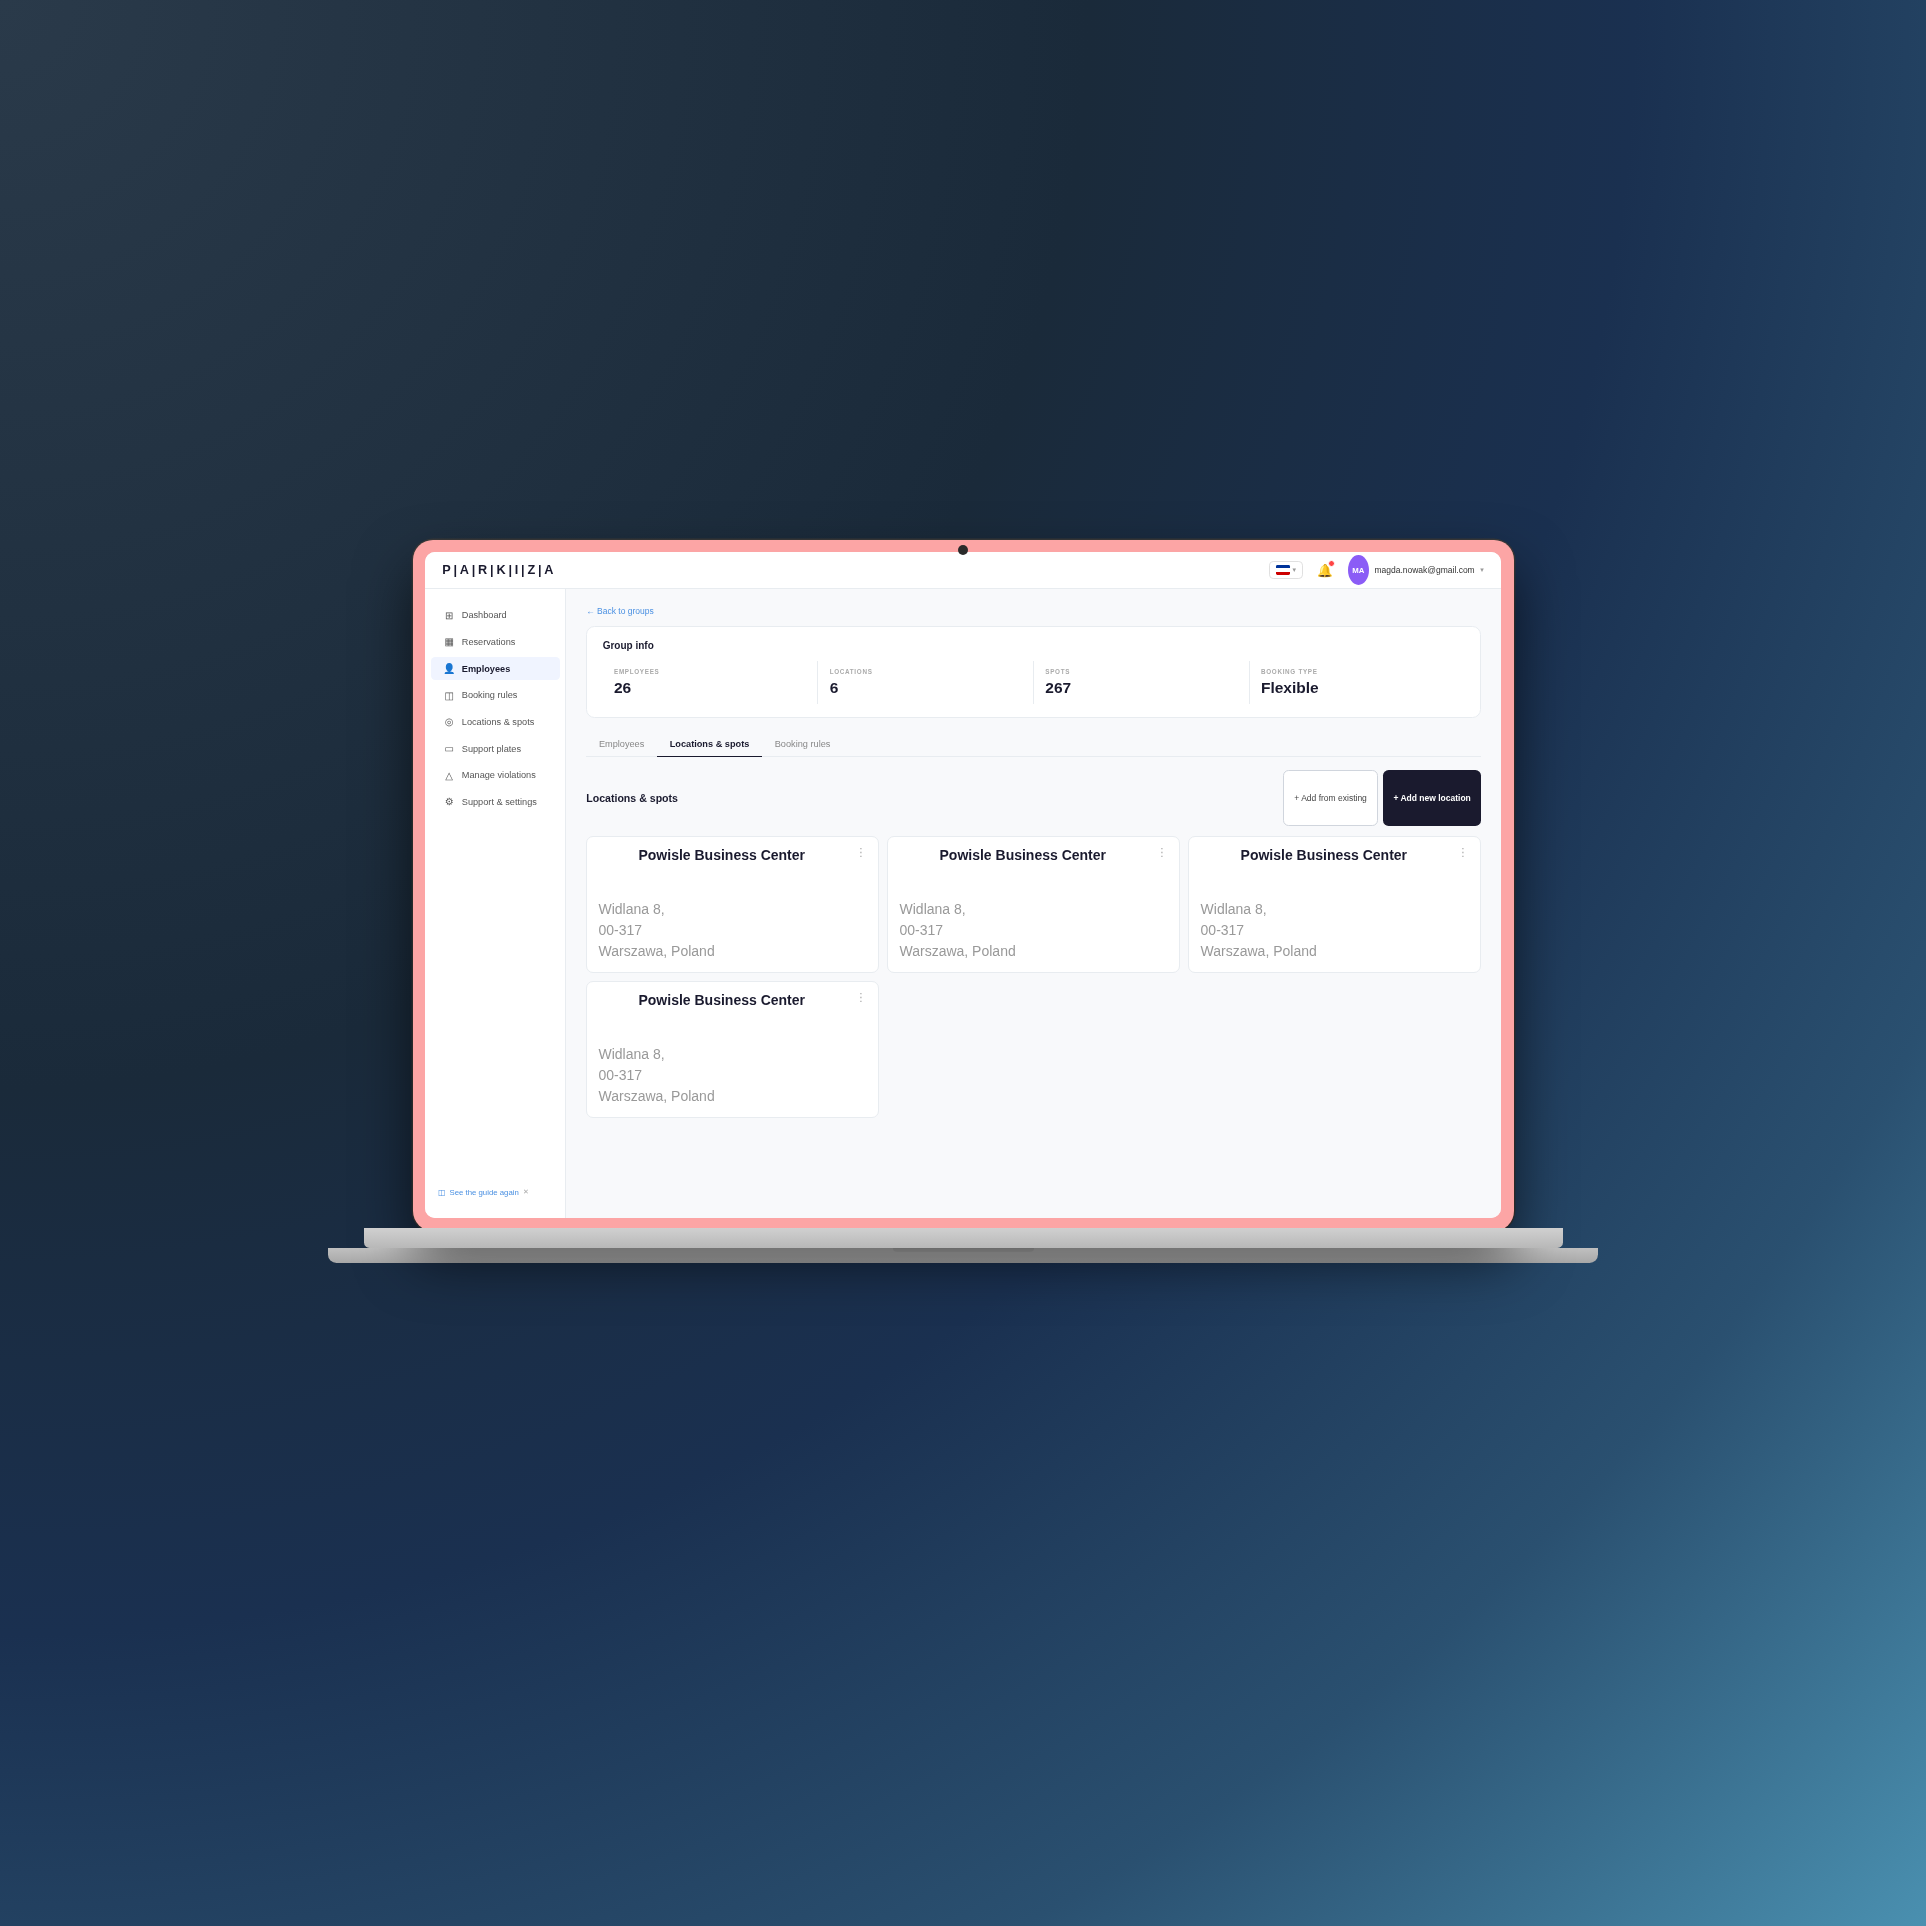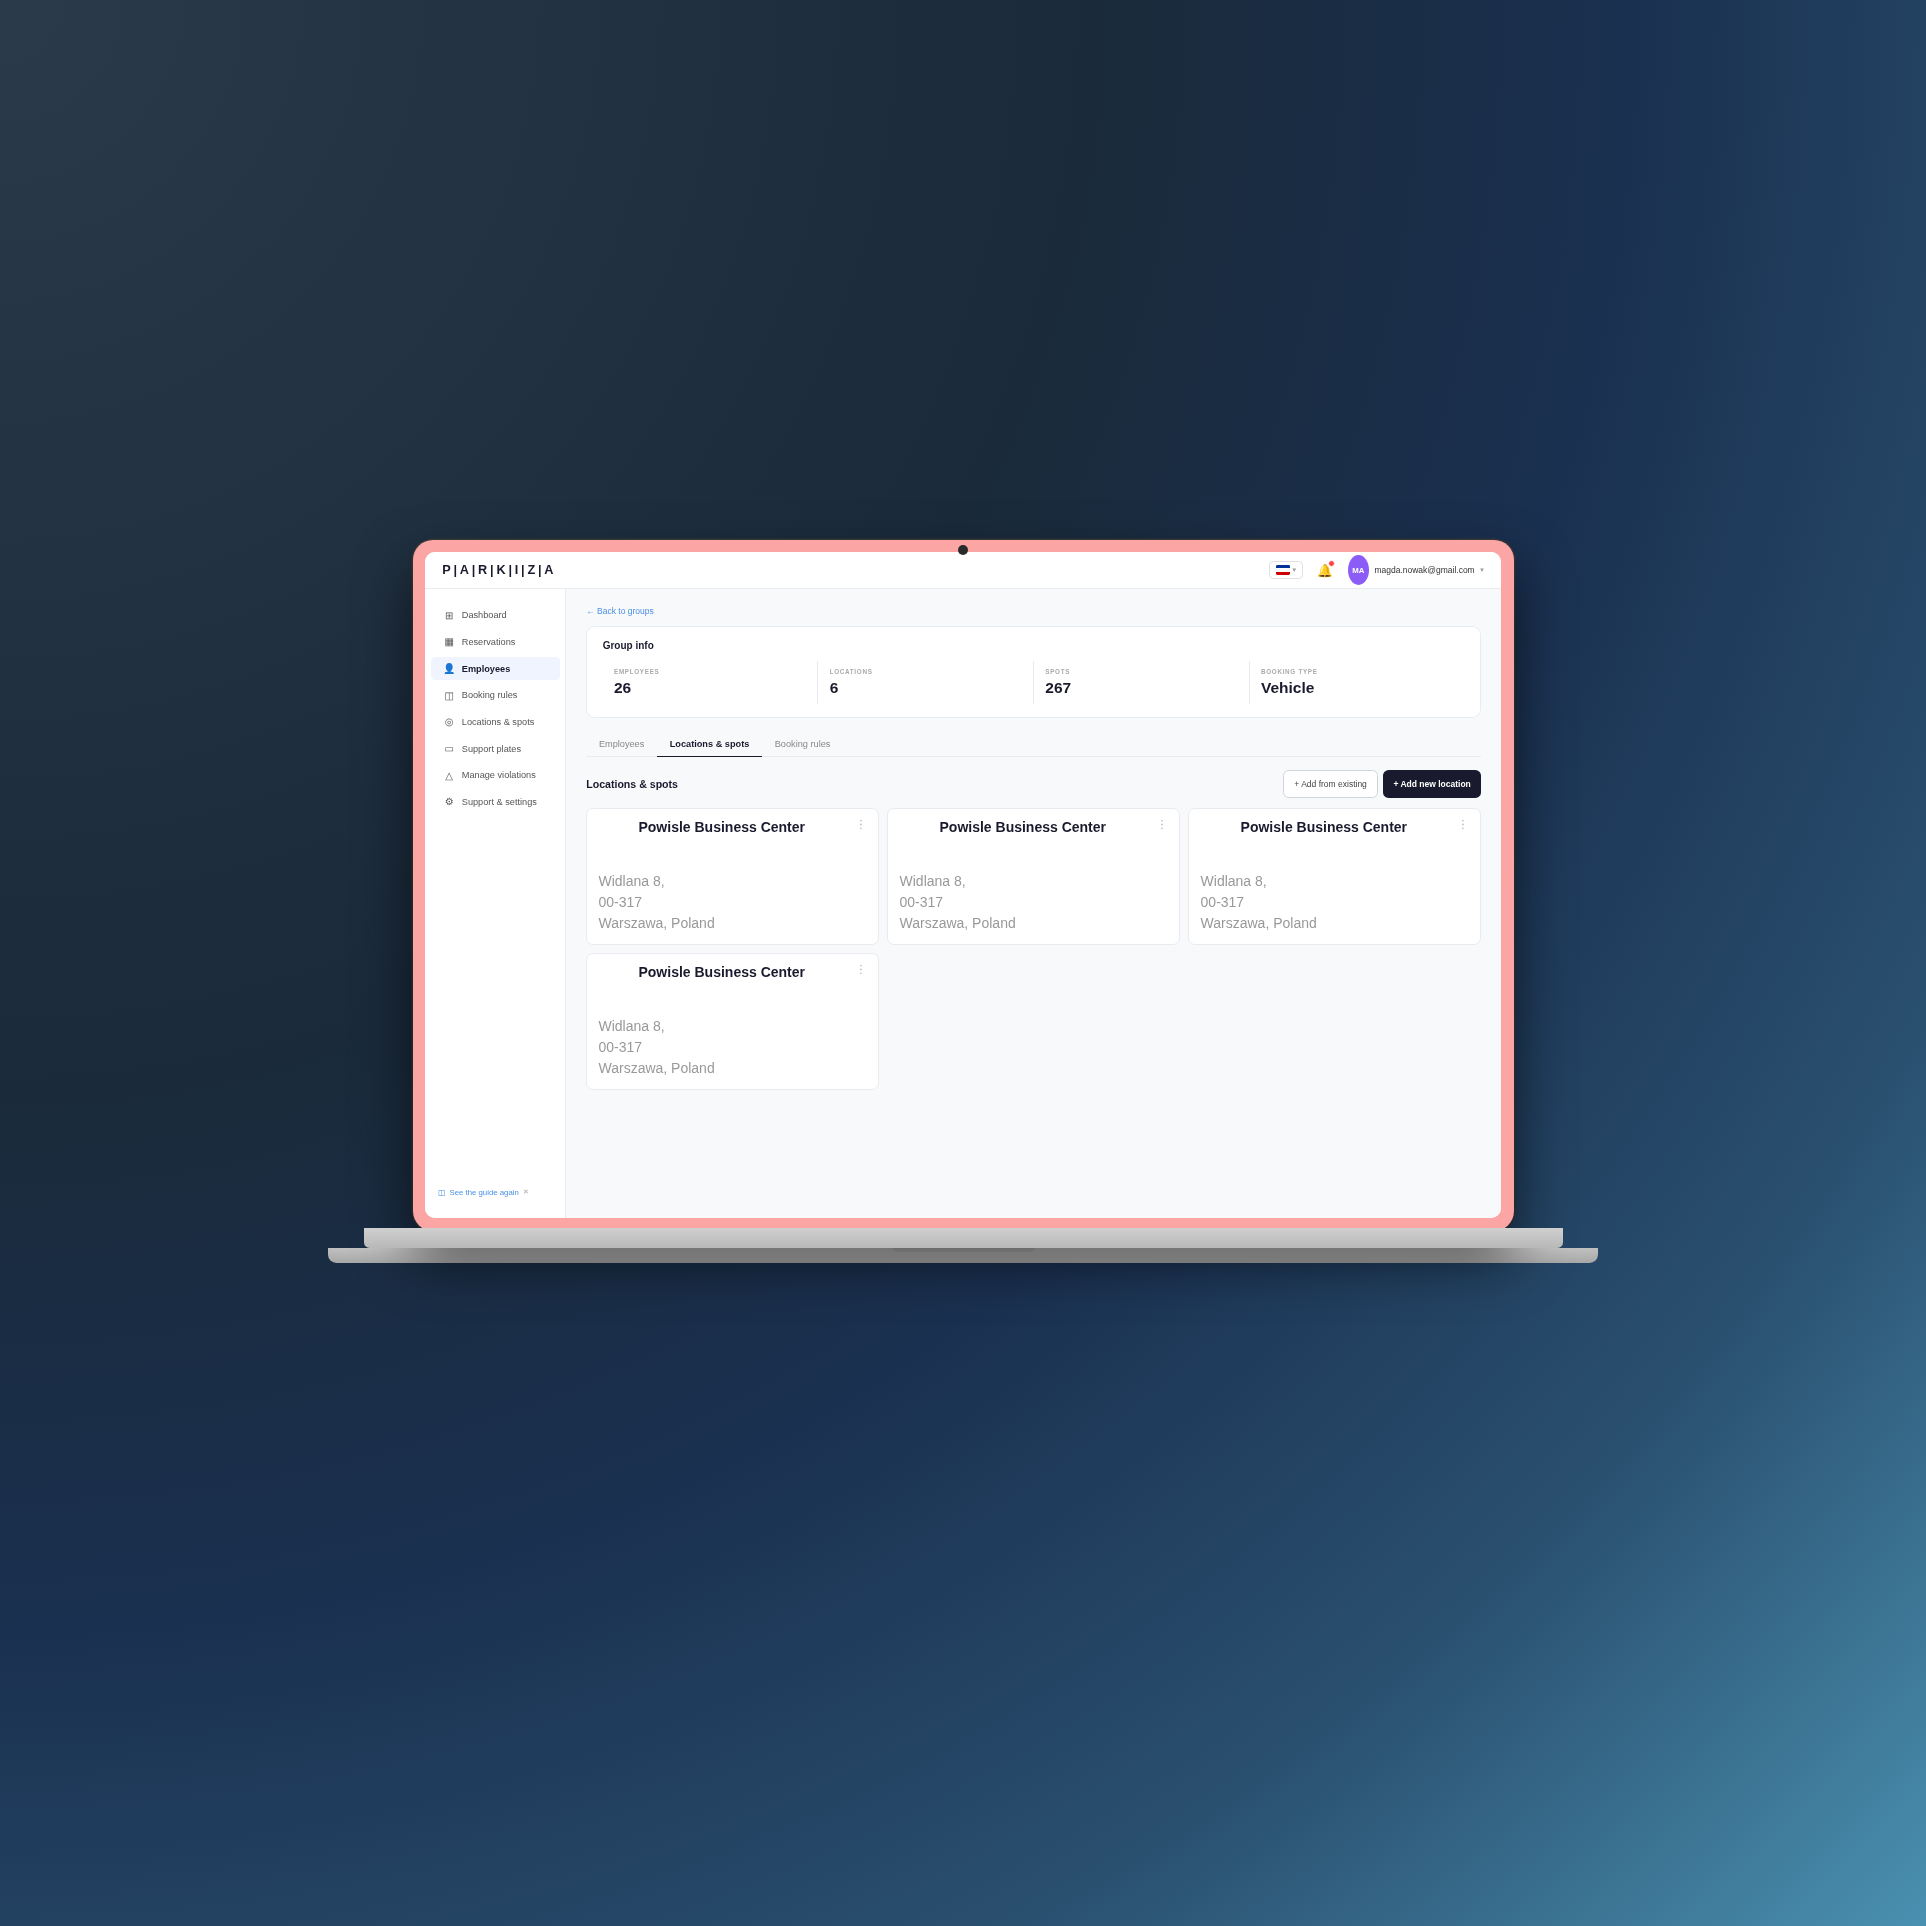--- a/index.html
+++ b/index.html
@@ -361,21 +361,21 @@
 
     .section-actions {
       display: flex;
       gap: 5.6px;
     }
 
     .btn-add-existing {
       background: #fff;
       border: 0.7px solid #d0d5dd;
       border-radius: 5.6px;
-      padding: 8px 10px;
+      padding: 22px 10px;
       font-size: 8.5px;
       color: #444;
       cursor: pointer;
       display: flex;
       align-items: center;
       gap: 2.8px;
     }
 
     .btn-add-new {
       background: #1a1a2e;
@@ -518,21 +518,21 @@
               <div class="stat-box">
                 <div class="stat-label">LOCATIONS</div>
                 <div class="stat-value">6</div>
               </div>
               <div class="stat-box">
                 <div class="stat-label">SPOTS</div>
                 <div class="stat-value">267</div>
               </div>
               <div class="stat-box">
                 <div class="stat-label">BOOKING TYPE</div>
-                <div class="stat-value">Vehicle</div>
+                <div class="stat-value">Flexible</div>
               </div>
             </div>
           </div>
 
           <div class="tabs">
             <div class="tab">Employees</div>
             <div class="tab active">Locations &amp; spots</div>
             <div class="tab">Booking rules</div>
           </div>
 

